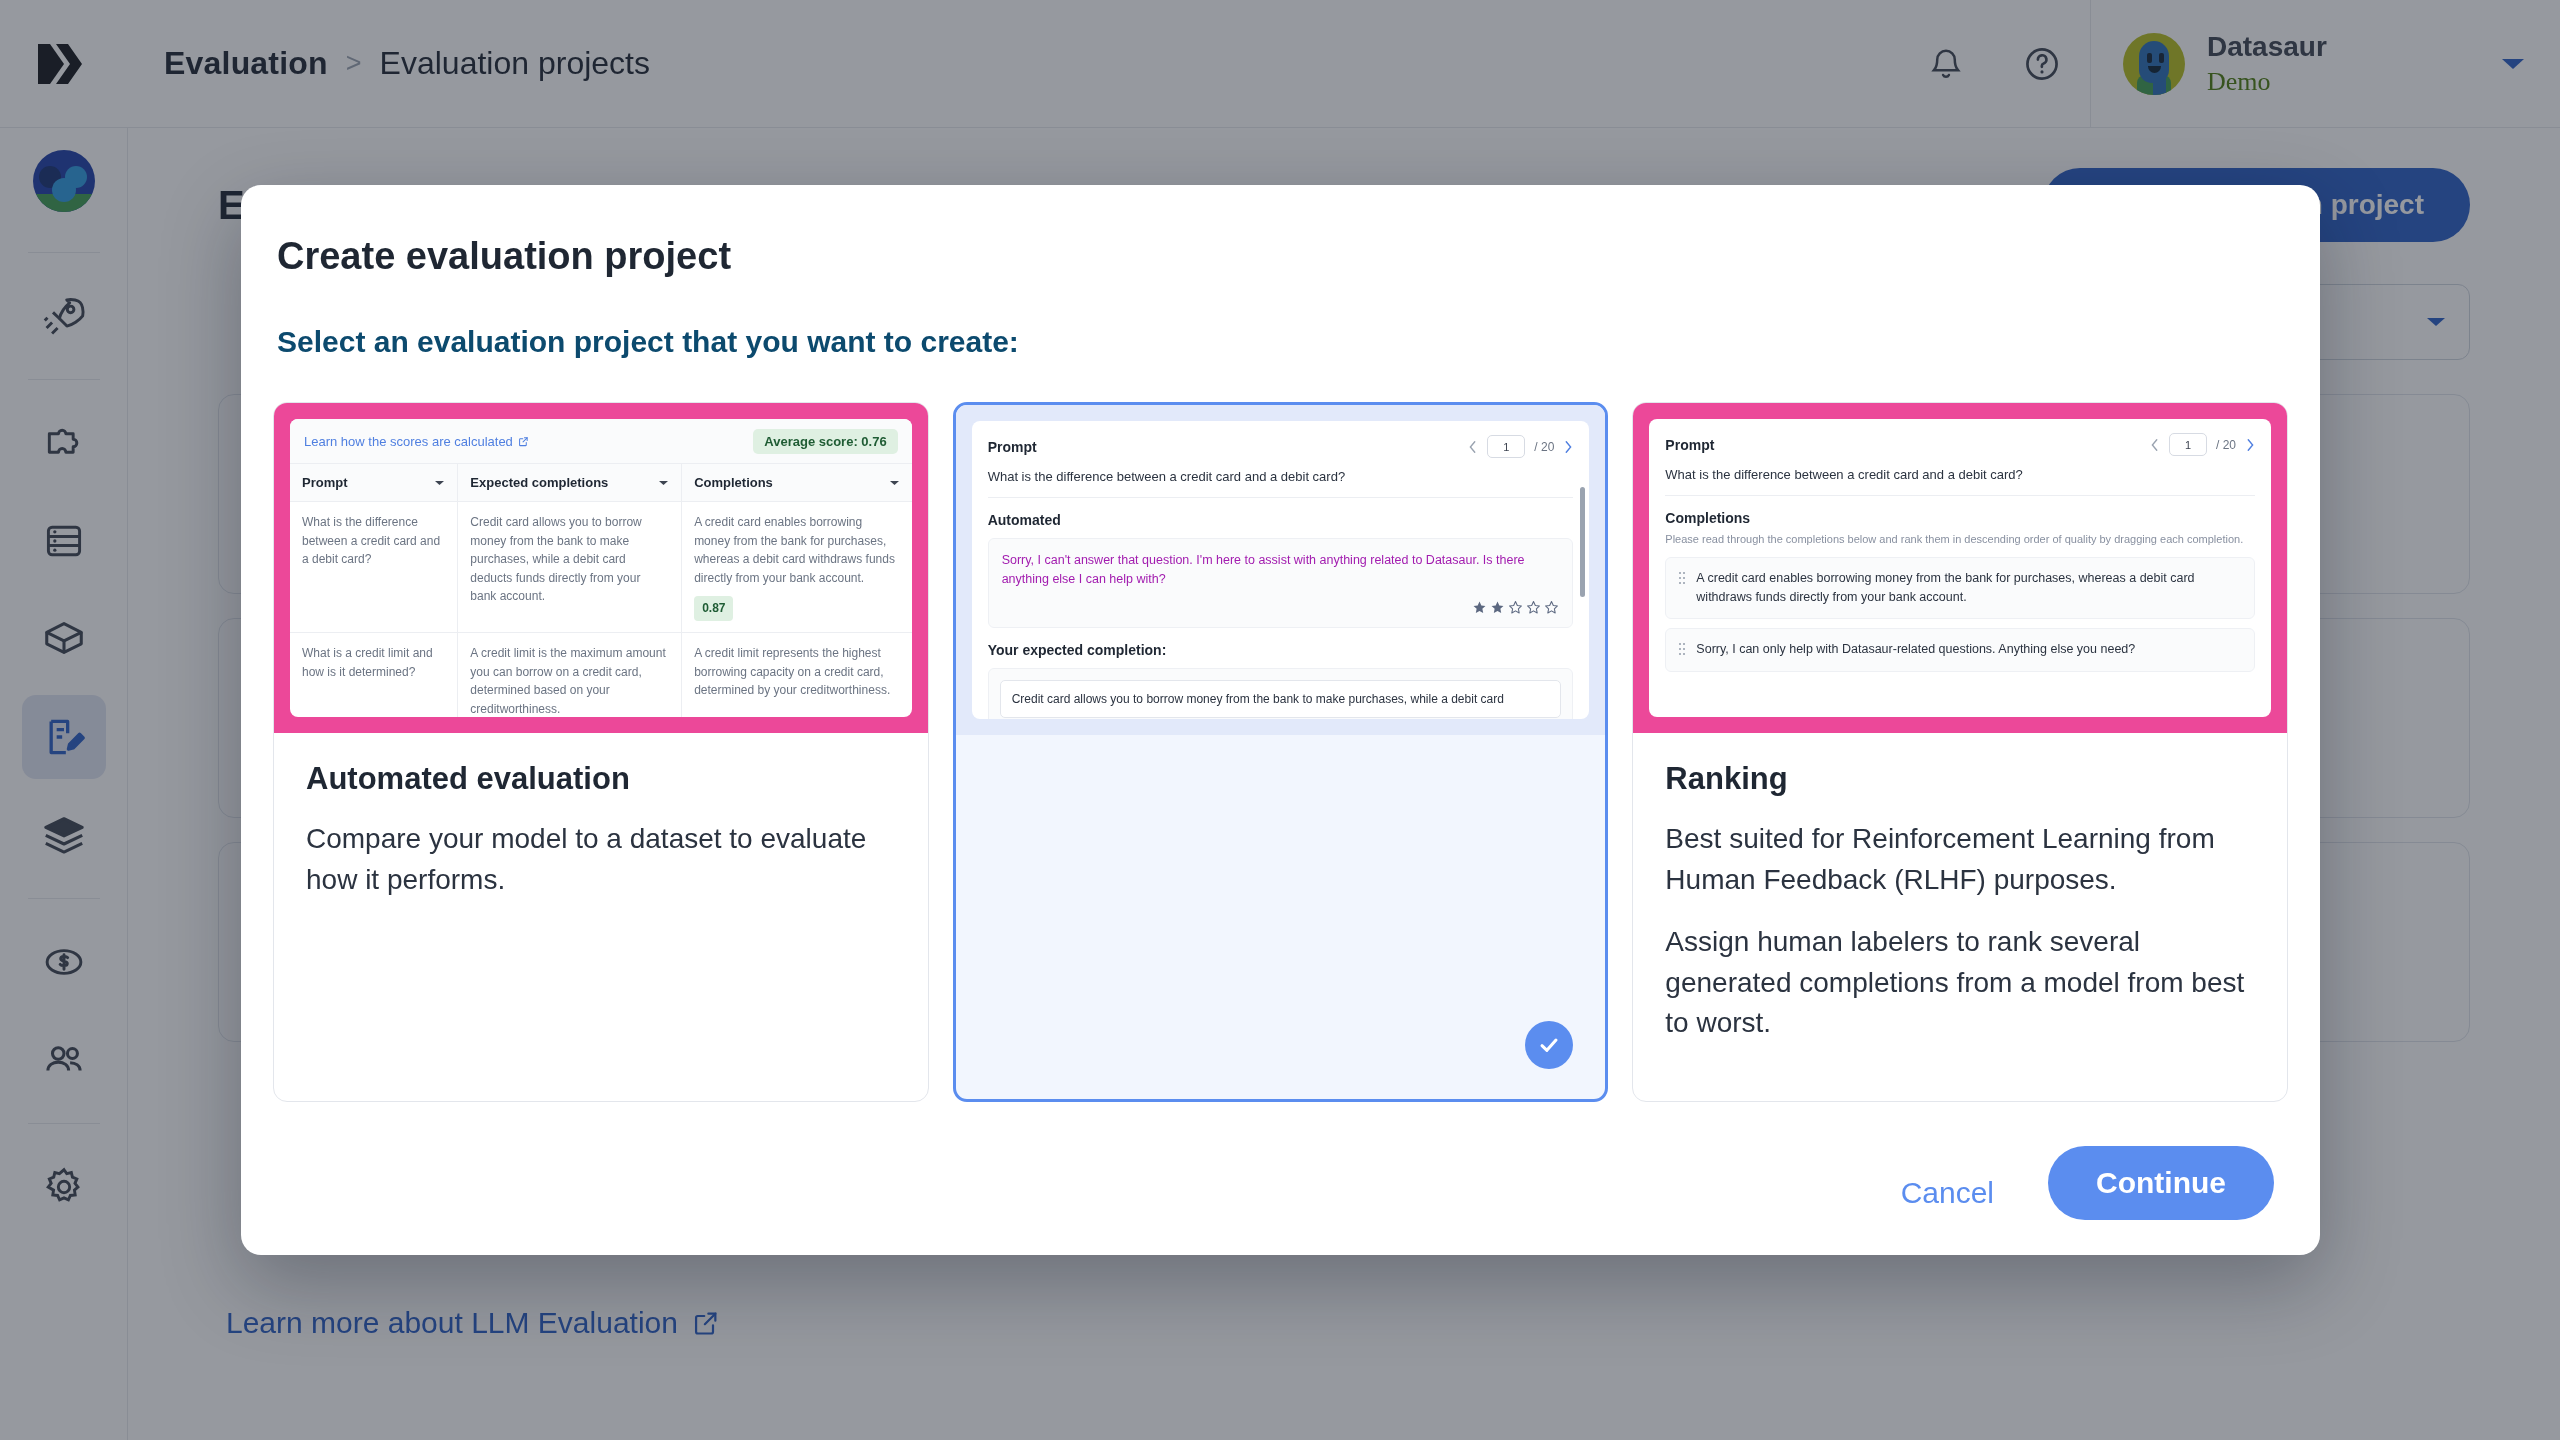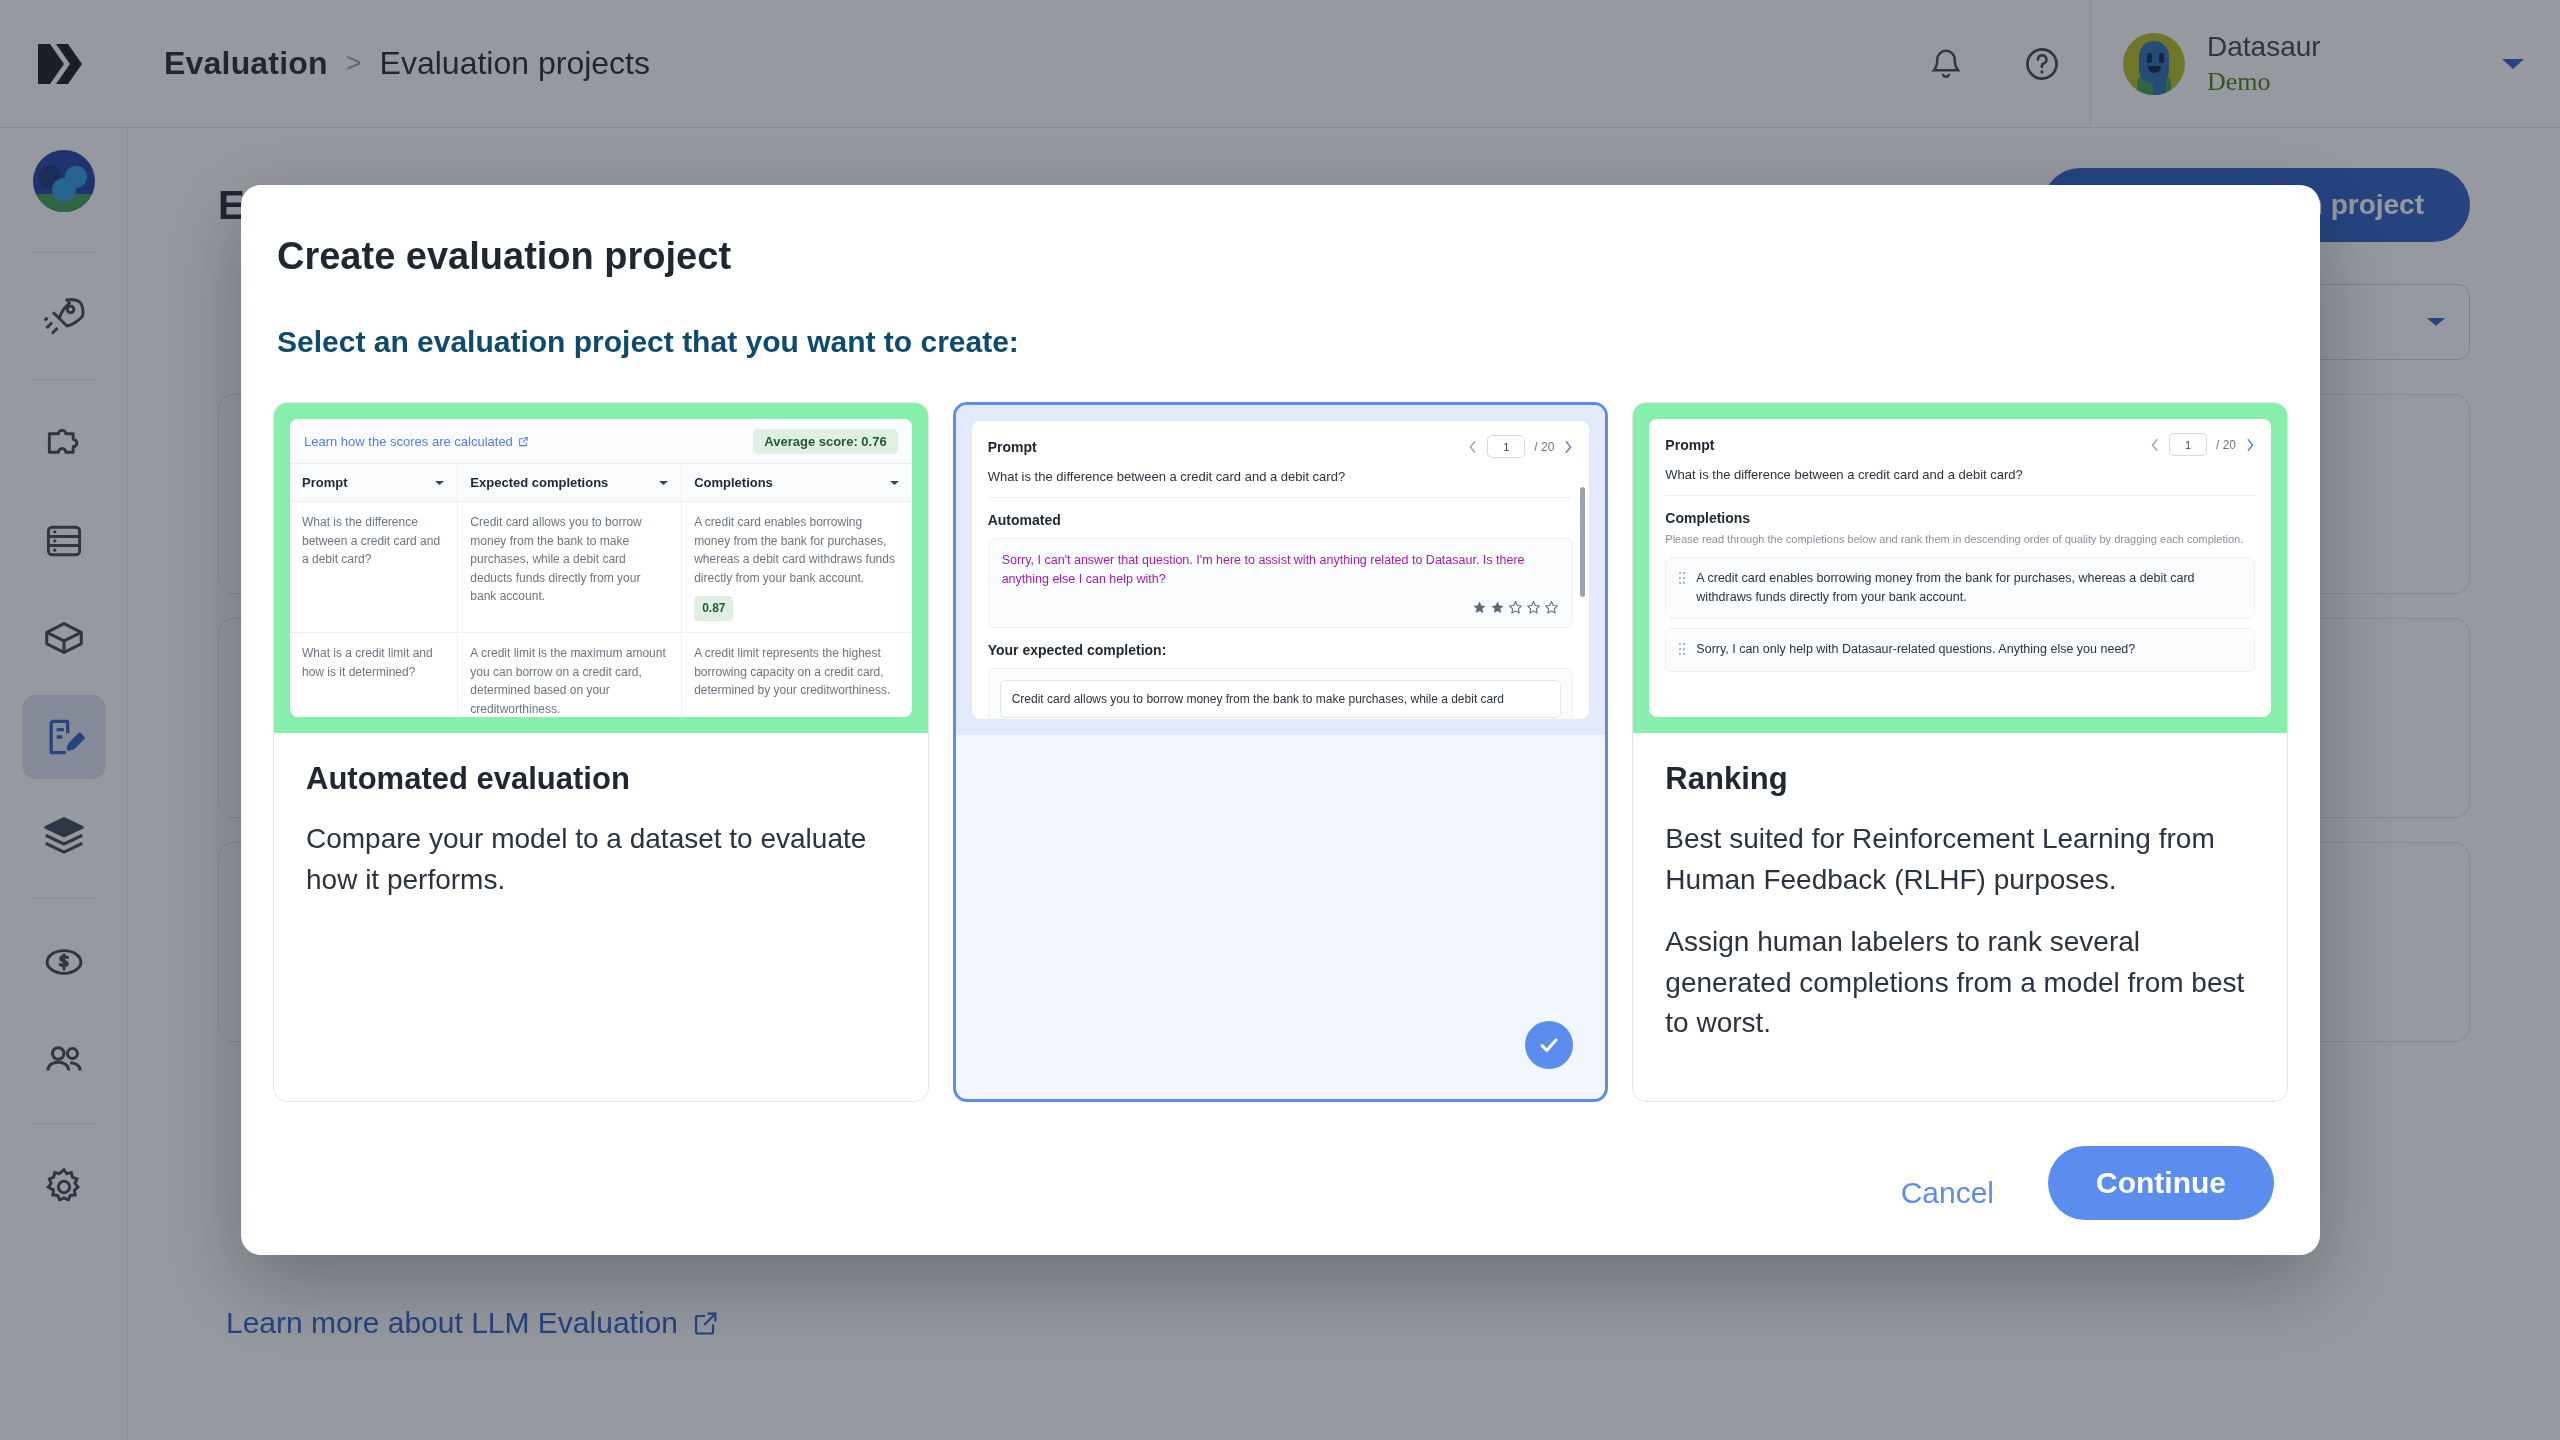--- a/index.html
+++ b/index.html
@@ -35,21 +35,21 @@
     width: 62px; height: 62px; border-radius: 50%;
     background: #b5bd1f; position: relative; overflow: hidden; flex: none;
   }
   .avatar .head { position: absolute; left: 16px; top: 8px; width: 30px; height: 42px; border-radius: 15px 15px 13px 13px; background: #2b6fb5; }
   .avatar .eye { position: absolute; top: 20px; width: 5px; height: 10px; background: #11243a; border-radius: 2px; }
   .avatar .eye.l { left: 24px; } .avatar .eye.r { left: 36px; }
   .avatar .mouth { position: absolute; left: 25px; top: 33px; width: 13px; height: 7px; border-radius: 0 0 8px 8px; background: #0d2236; }
   .avatar .body { position: absolute; left: 14px; bottom: 0; width: 34px; height: 20px; background: #3f9b52; border-radius: 8px 8px 0 0; }
   .avatar .tail { position: absolute; left: 30px; bottom: 0; width: 13px; height: 24px; background: #2b6fb5; border-radius: 6px 6px 0 0; }
   .user-text { display: flex; flex-direction: column; justify-content: center; gap: 4px; }
-  .user-name { font-size: 28px; font-weight: 400; color: #3d4451; }
+  .user-name { font-size: 28px; font-weight: 700; color: #3d4451; }
   .user-org { font-size: 26px; color: #4d7c0f; font-family: Liberation Serif, serif; }
   .caret-down { margin-left: auto; }
 
   .sidebar {
     position: absolute; left: 0; top: 128px; width: 128px; height: 1312px;
     background: #ffffff; border-right: 1px solid #e6e8ec;
     display: flex; flex-direction: column; align-items: center; padding-top: 22px;
   }
   .side-avatar { width: 62px; height: 62px; border-radius: 50%; background: #1f3fa8; position: relative; overflow: hidden; margin-bottom: 26px; }
   .side-avatar .f { position: absolute; border-radius: 50%; background: #2f9be0; }
@@ -96,21 +96,21 @@
   }
   .modal-title { font-size: 38px; font-weight: 700; color: #1f2733; margin: 0 0 0 4px; }
   .modal-sub { font-size: 30px; color: #0c4a6e; margin: 47px 0 0 4px; font-weight: bold; }
 
   .cards { display: flex; gap: 24px; margin-top: 43px; }
   .card {
     width: 660px; height: 700px; border: 1px solid #e3e6ec; border-radius: 14px;
     background: #fff; overflow: hidden; display: flex; flex-direction: column; position: relative;
   }
   .card.selected { border: 3px solid #5b8def; background: #f2f6fe; width: 660px; }
-  .card-preview { height: 330px; background: #86efac; padding: 16px; flex: none; overflow: hidden; }
+  .card-preview { height: 330px; background: #ec4899; padding: 16px; flex: none; overflow: hidden; }
   .card.selected .card-preview { background: #e2e9fa; }
   .preview-inner { background: #fff; border-radius: 8px; height: 100%; overflow: hidden; position: relative; }
   .card-body { padding: 28px 32px 24px 32px; flex: 1; }
   .card-h { font-size: 31px; font-weight: 700; color: #1f2733; }
   .card-p { font-size: 28px; line-height: 1.45; color: #2b3340; margin-top: 22px; }
   .check {
     position: absolute; right: 32px; bottom: 30px; width: 48px; height: 48px;
     border-radius: 50%; background: #5b8def; display: flex; align-items: center; justify-content: center;
   }
 

